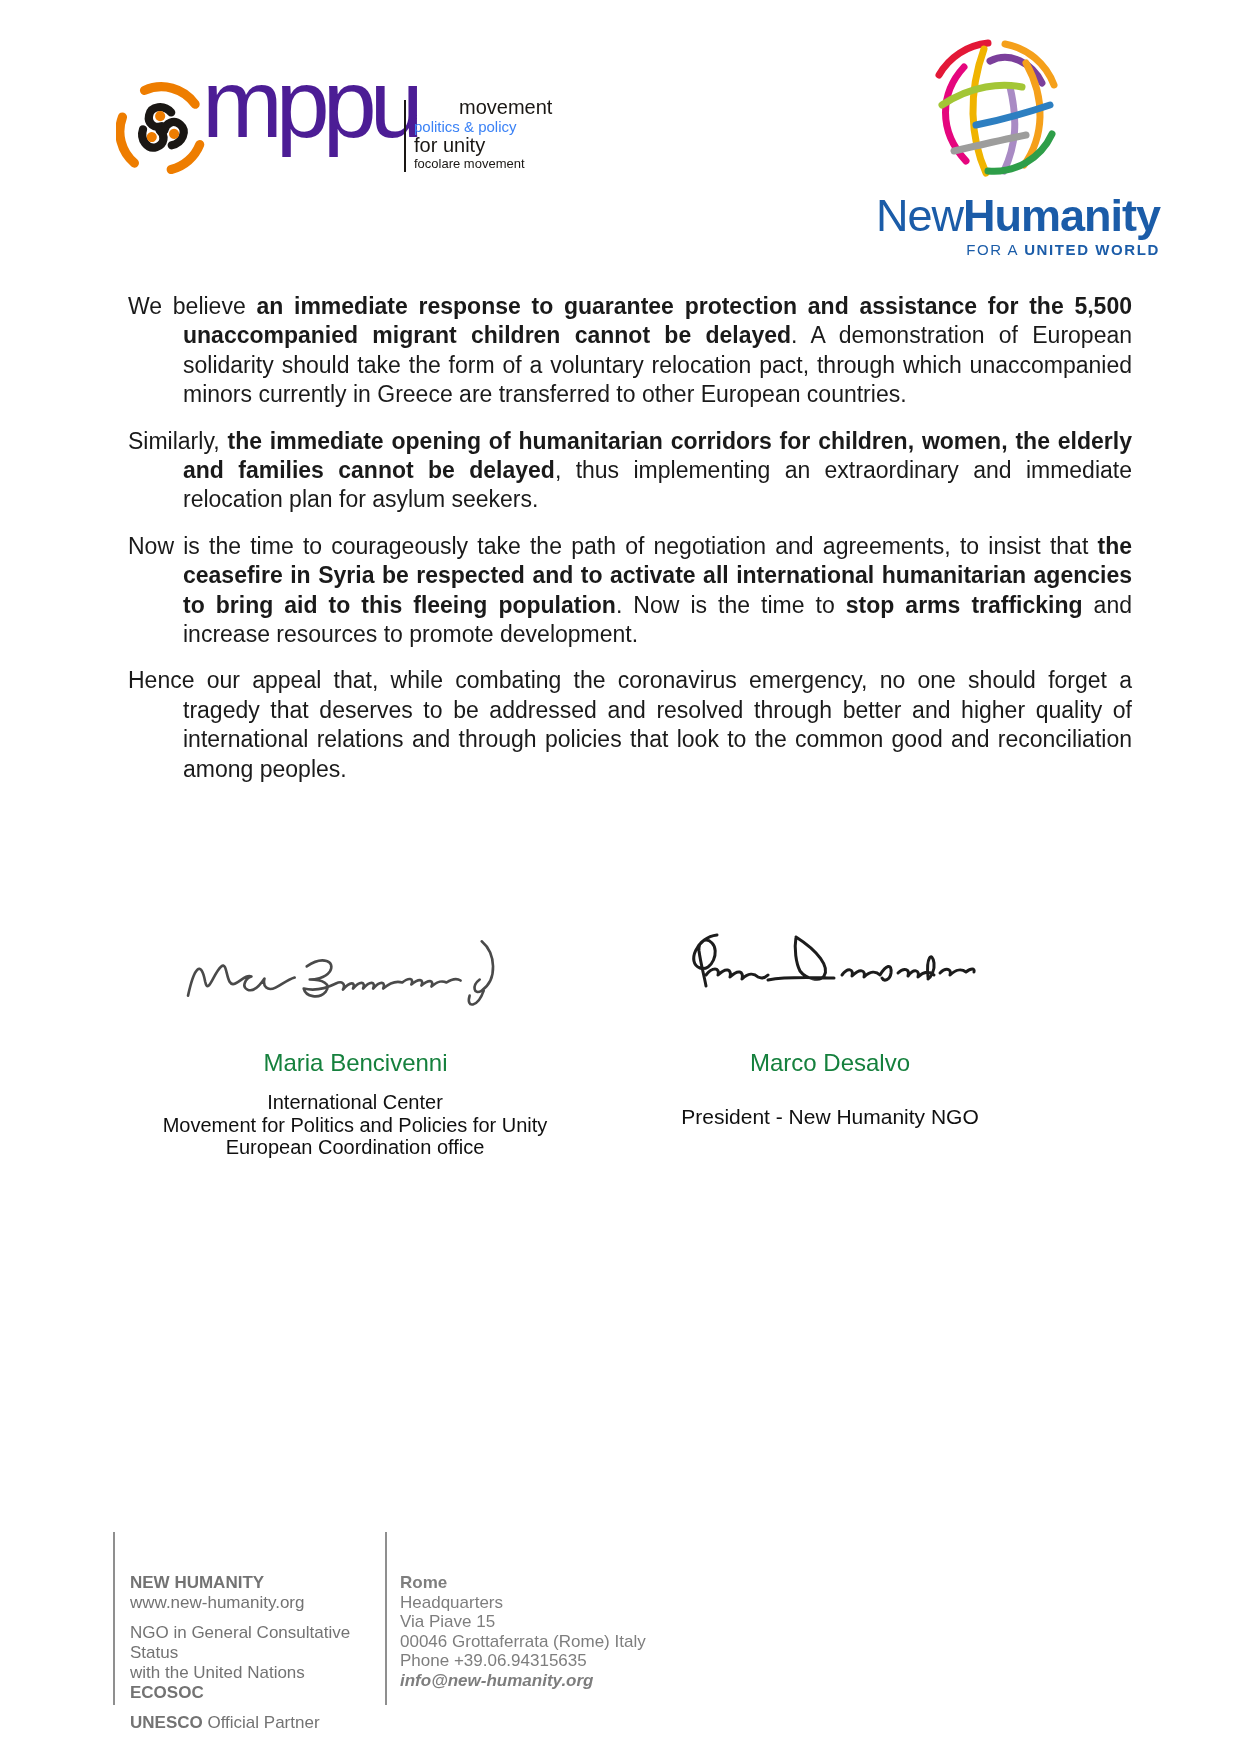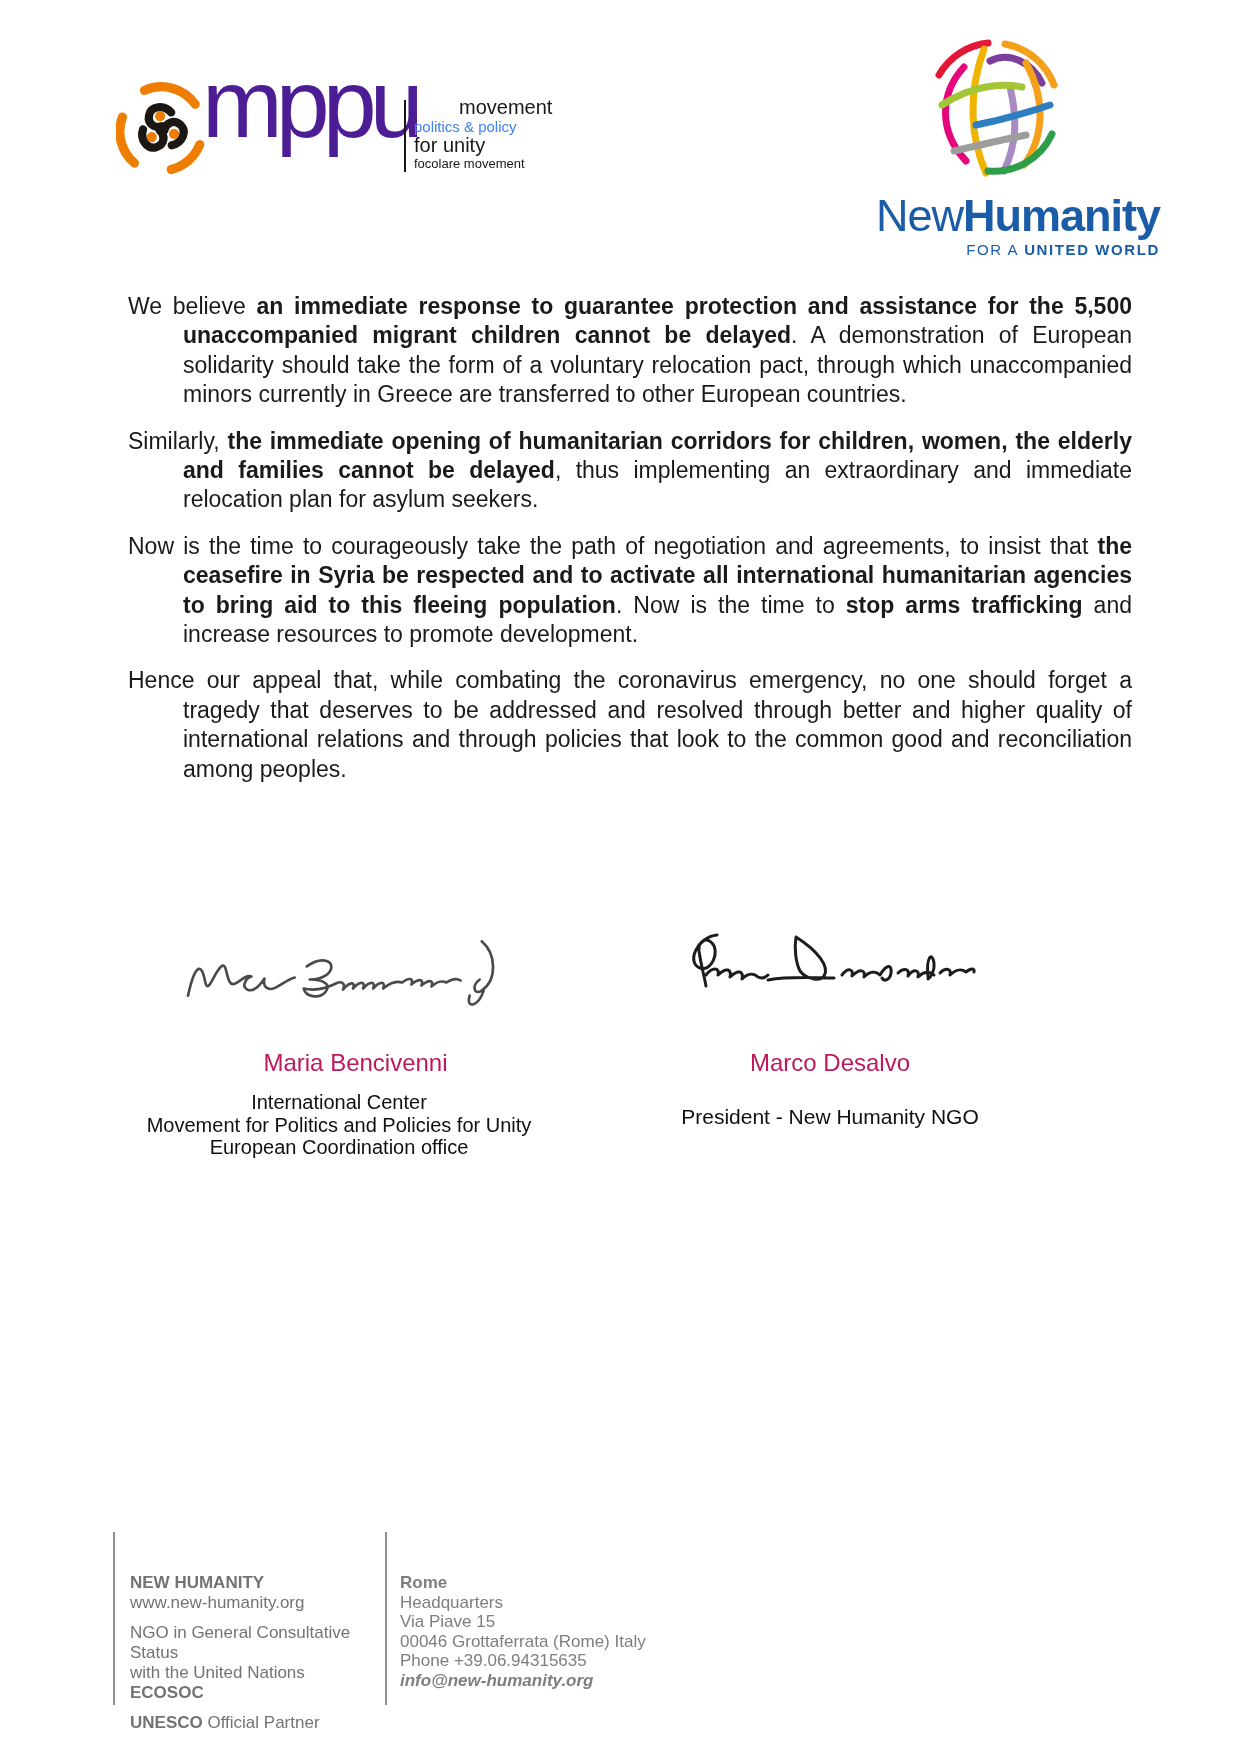--- a/index.html
+++ b/index.html
@@ -28,25 +28,25 @@
   #nh-tagline{font-size:15px;line-height:18px;letter-spacing:1.6px;margin-top:2px;white-space:nowrap}
 
   
   #letter-body{left:128px;top:292px;width:1004px}
   #letter-body p{margin:0 0 17px 0;font-size:23px;line-height:29.4px;color:#1a1a1a;
                  text-align:justify;padding-left:55px;text-indent:-55px}
 
   
   #sig-left-image{left:180px;top:933px}
   #sig-right-image{left:670px;top:923px}
-  .sig-name{font-size:24px;line-height:28px;color:#be185d;text-align:center}
+  .sig-name{font-size:24px;line-height:28px;color:#15803d;text-align:center}
   #sig-left-name{left:158px;top:1049px;width:395px}
   #sig-right-name{left:635px;top:1049px;width:390px}
   .sig-roles{font-size:20px;line-height:22.5px;color:#101010;text-align:center}
-  #sig-left-roles{left:104px;top:1091px;width:470px}
+  #sig-left-roles{left:120px;top:1091px;width:470px}
   #sig-right-roles{left:612px;top:1106px;width:436px;font-size:21px}
 
   
   .footer-bar{top:1532px;width:2px;height:173px;background:#8f8f8f}
   #footer-bar-left{left:113px}
   #footer-bar-mid{left:385px}
   #footer-left{left:130px;top:1573px;font-size:17px;line-height:20px;width:250px}
   #footer-left .group{margin-bottom:10px}
   #footer-right{left:400px;top:1573px;font-size:17px;line-height:19.5px;width:300px}
 </style>

